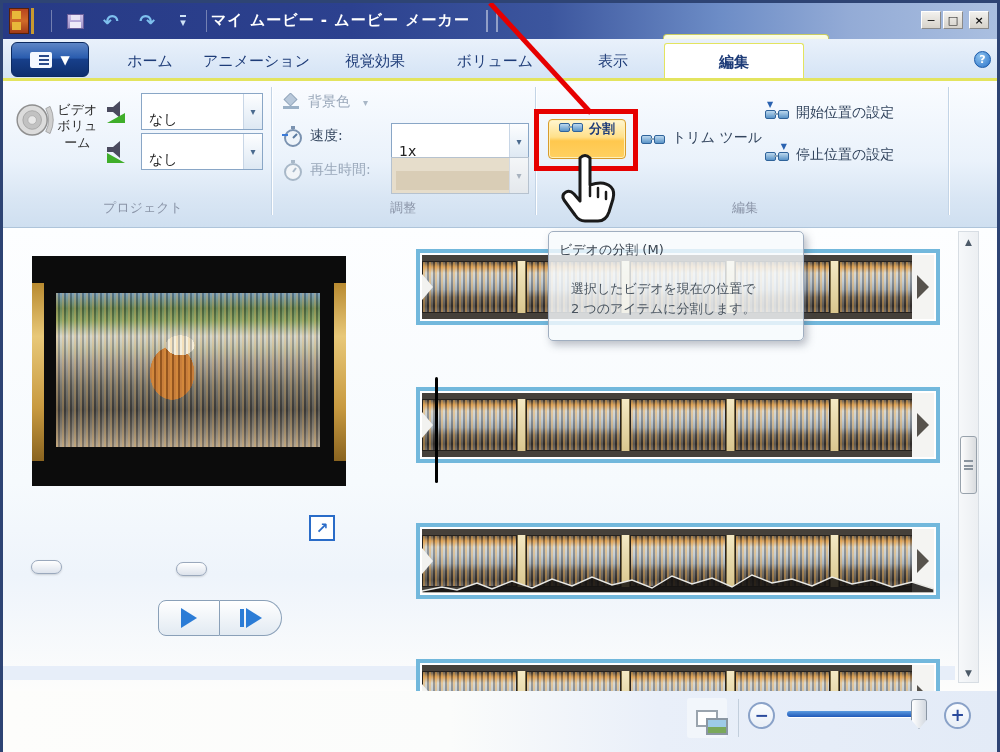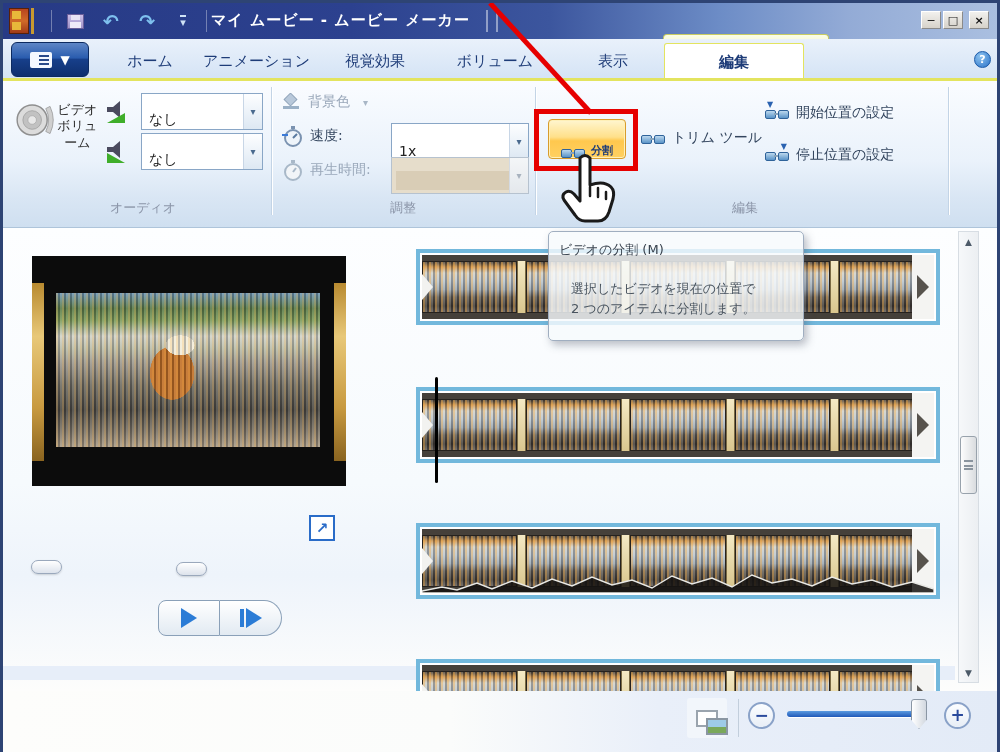--- a/index.html
+++ b/index.html
@@ -71,22 +71,22 @@
     background:linear-gradient(180deg,#fdfeff,#dde8f3); }
   .combo.disabled { border-color:#b6c2cf; background:#e6ddcb; }
   .combo.disabled .val { background:#d9cdb6; height:19px; margin:3px 0 3px 4px; }
   .combo.disabled .arr { color:#a8b2be; background:linear-gradient(180deg,#f4f6f8,#e4e8ec); border-left-color:#d4dae2; }
   .ritem-label { font-size:14px; color:#33455e; }
   .ritem-label.dis { color:#9aa8ba; }
   .caret-dis { color:#a8b6c6; font-size:10px; margin-left:6px; }
   .split-btn { position:absolute; left:545px; top:116px; width:78px; height:40px; border-radius:4px;
     background:linear-gradient(180deg,#fff6d0 0%,#ffe08a 45%,#ffc84e 55%,#ffd061 100%);
     border:1px solid #d89c2c; box-shadow:inset 0 0 0 1px #fff0b8;
-    display:flex; align-items:flex-end; justify-content:center; gap:6px;
-    font-size:11px; font-weight:bold; color:#1e3c78; }
+    display:flex; align-items:flex-start; justify-content:center; gap:6px;
+    font-size:13px; font-weight:bold; color:#1e3c78; }
   .ribbon-cmd { position:absolute; display:flex; align-items:center; gap:7px; font-size:14px; color:#33455e; }
   
   .clip { position:relative; width:24px; height:12px; flex:0 0 auto; }
   .clip::before, .clip::after { content:""; position:absolute; top:3px; width:9px; height:7px; border-radius:2px;
     background:linear-gradient(180deg,#bcd8ee,#5a94c8); border:1px solid #2f639a; }
   .clip::before { left:0; } .clip::after { right:0; }
   .clip .pin { position:absolute; left:9px; top:6px; width:6px; height:2px; background:#8aa4ba; }
   .clip .mark { position:absolute; top:-6px; font-size:8px; color:#2a62b0; line-height:8px; }
   .clip .mark.l { left:2px; } .clip .mark.r { right:2px; }
   
@@ -244,21 +244,21 @@
     <div class="fade-row" style="left:102px; top:52px;">
       <svg width="30" height="26" viewBox="0 0 30 26">
         <polygon points="2,8 8,8 15,2 15,19 8,13 2,13" fill="#4a4a5e"></polygon>
         <polygon points="2,24 20,24 2,14" fill="#3fae2a"></polygon>
       </svg>
       <div class="combo" style="width:122px; margin-left:6px;">
         <span class="val">なし</span>
         <span class="arr">▾</span>
       </div>
     </div>
-    <div class="group-label" style="left:60px;width:160px;">オーディオ</div>
+    <div class="group-label" style="left:60px;width:160px;">プロジェクト</div>
     <div class="vsep" style="left:268px;"></div>
 
     <div class="ribbon-cmd" style="left:278px; top:12px;">
       <svg width="20" height="18" viewBox="0 0 20 18">
         <rect x="5" y="2" width="9" height="9" transform="rotate(45 9.5 6.5)" fill="#b8c8da" stroke="#90a4ba"></rect>
         <rect x="2" y="13" width="16" height="3" fill="#9ab0c6"></rect>
       </svg>
       <span class="ritem-label dis">背景色</span>
       <span class="caret-dis">▾</span>
     </div>

